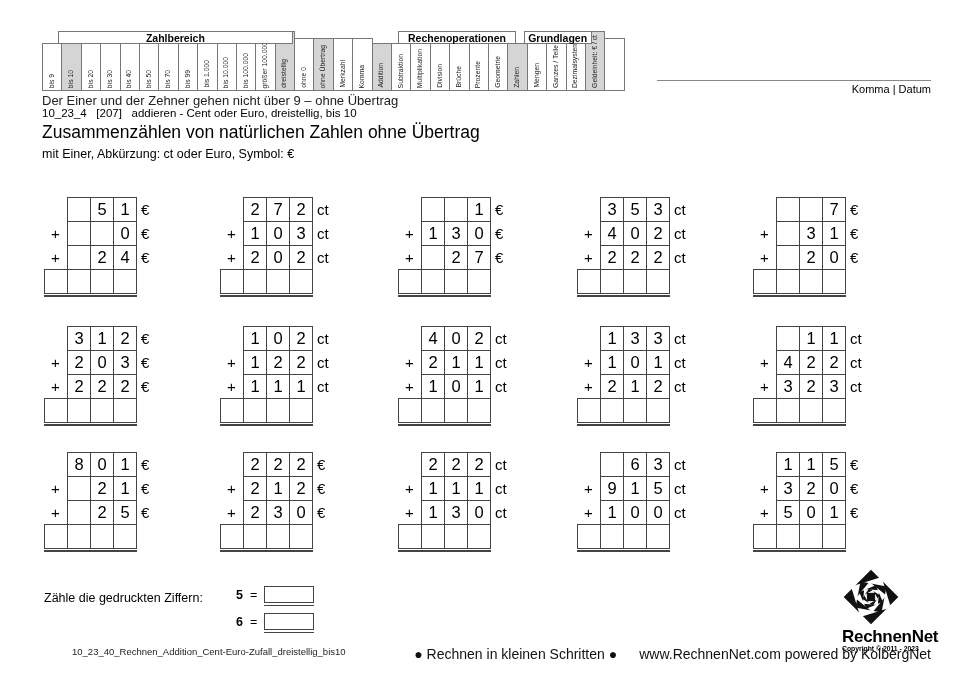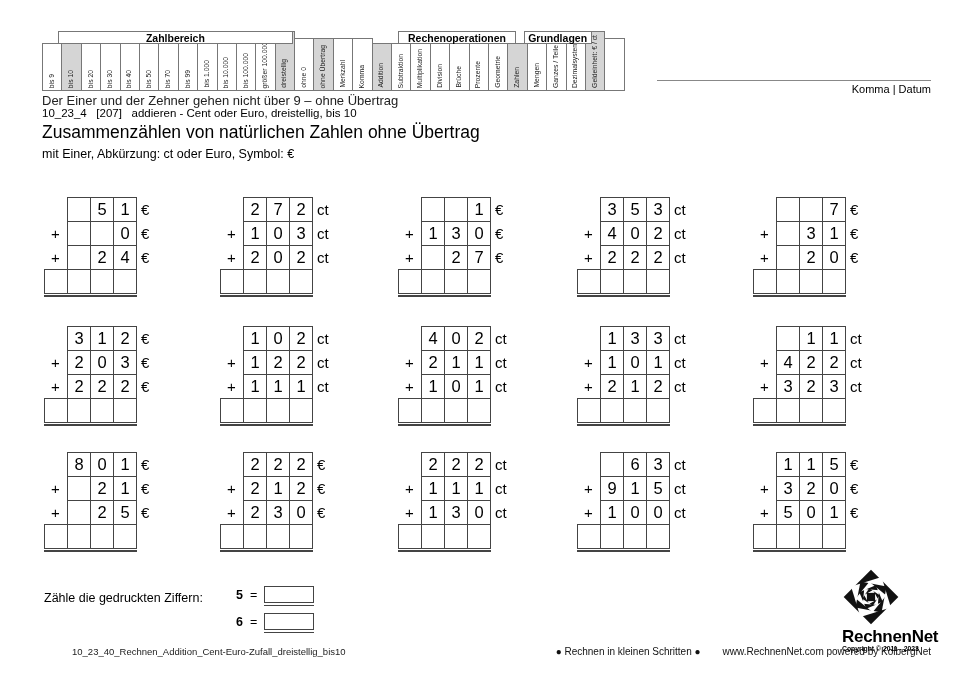--- a/index.html
+++ b/index.html
@@ -63,21 +63,21 @@
   .titem{position:absolute;left:189px;display:flex;align-items:center;gap:7px;}
   .titem.r0{top:2px;}
   .titem.r1{top:29px;}
   .titem .tdigit{font-weight:bold;font-size:12.5px;width:10px;text-align:right;}
   .titem .teq{font-size:12.5px;}
   .tbox{position:relative;width:50px;height:17px;box-sizing:border-box;border:1px solid #444;background:#fff;}
   .tbox::after{content:"";position:absolute;left:-1px;right:-1px;bottom:-4px;height:1.5px;background:#444;}
 
   
   .footer-left{position:absolute;left:54px;top:646px;font-size:9.5px;color:#222;margin-left:18px;}
-  .footer-right{position:absolute;right:32px;top:646px;display:flex;gap:22px;font-size:10px;color:#111;}
+  .footer-right{position:absolute;right:32px;top:646px;display:flex;gap:22px;font-size:14px;color:#111;}
 
   
   .logo{position:absolute;left:842px;top:568px;width:118px;}
   .logo-name{font-size:17px;font-weight:bold;letter-spacing:-0.3px;line-height:1;margin-top:-2px;}
   .logo-copy{font-size:6.8px;font-weight:bold;line-height:1.2;}
 </style>
 </head>
 <body>
 
 <div class="htable">

